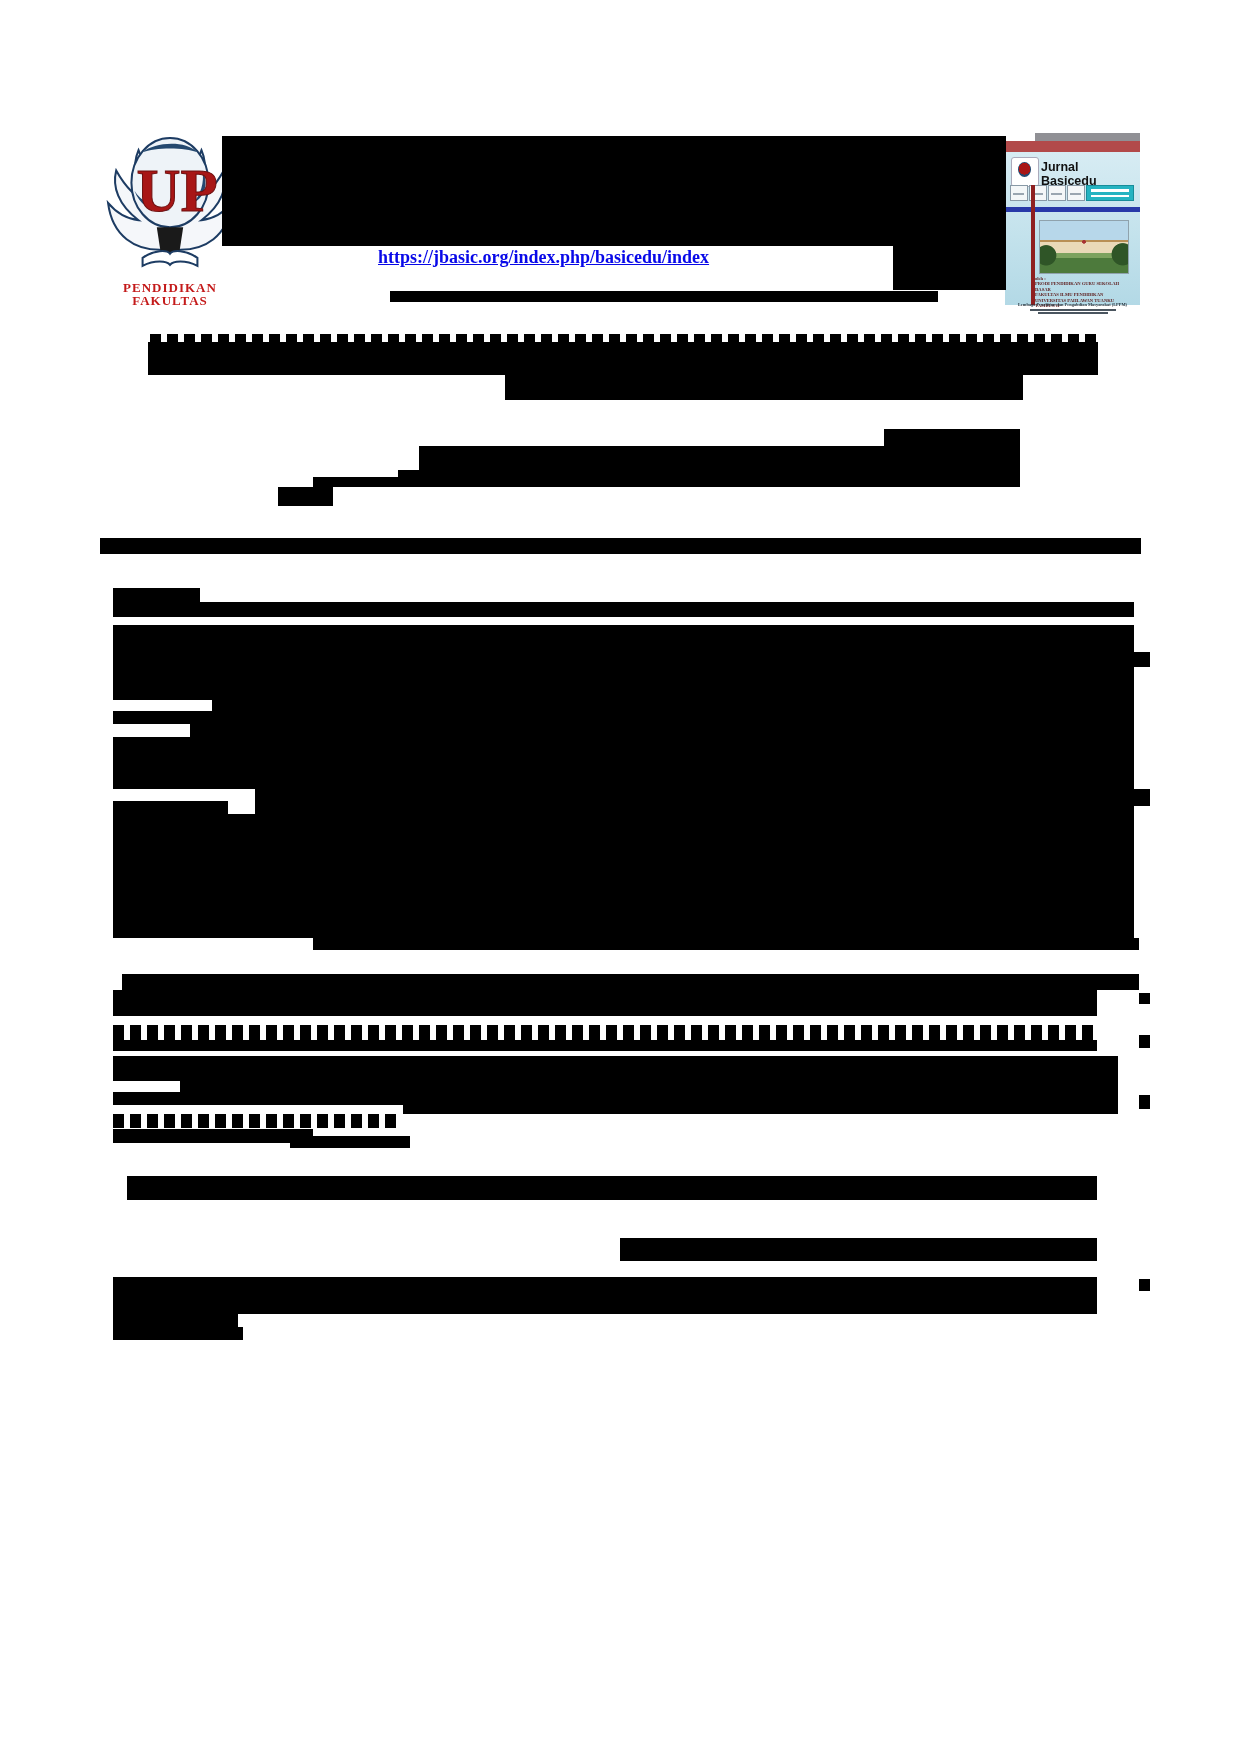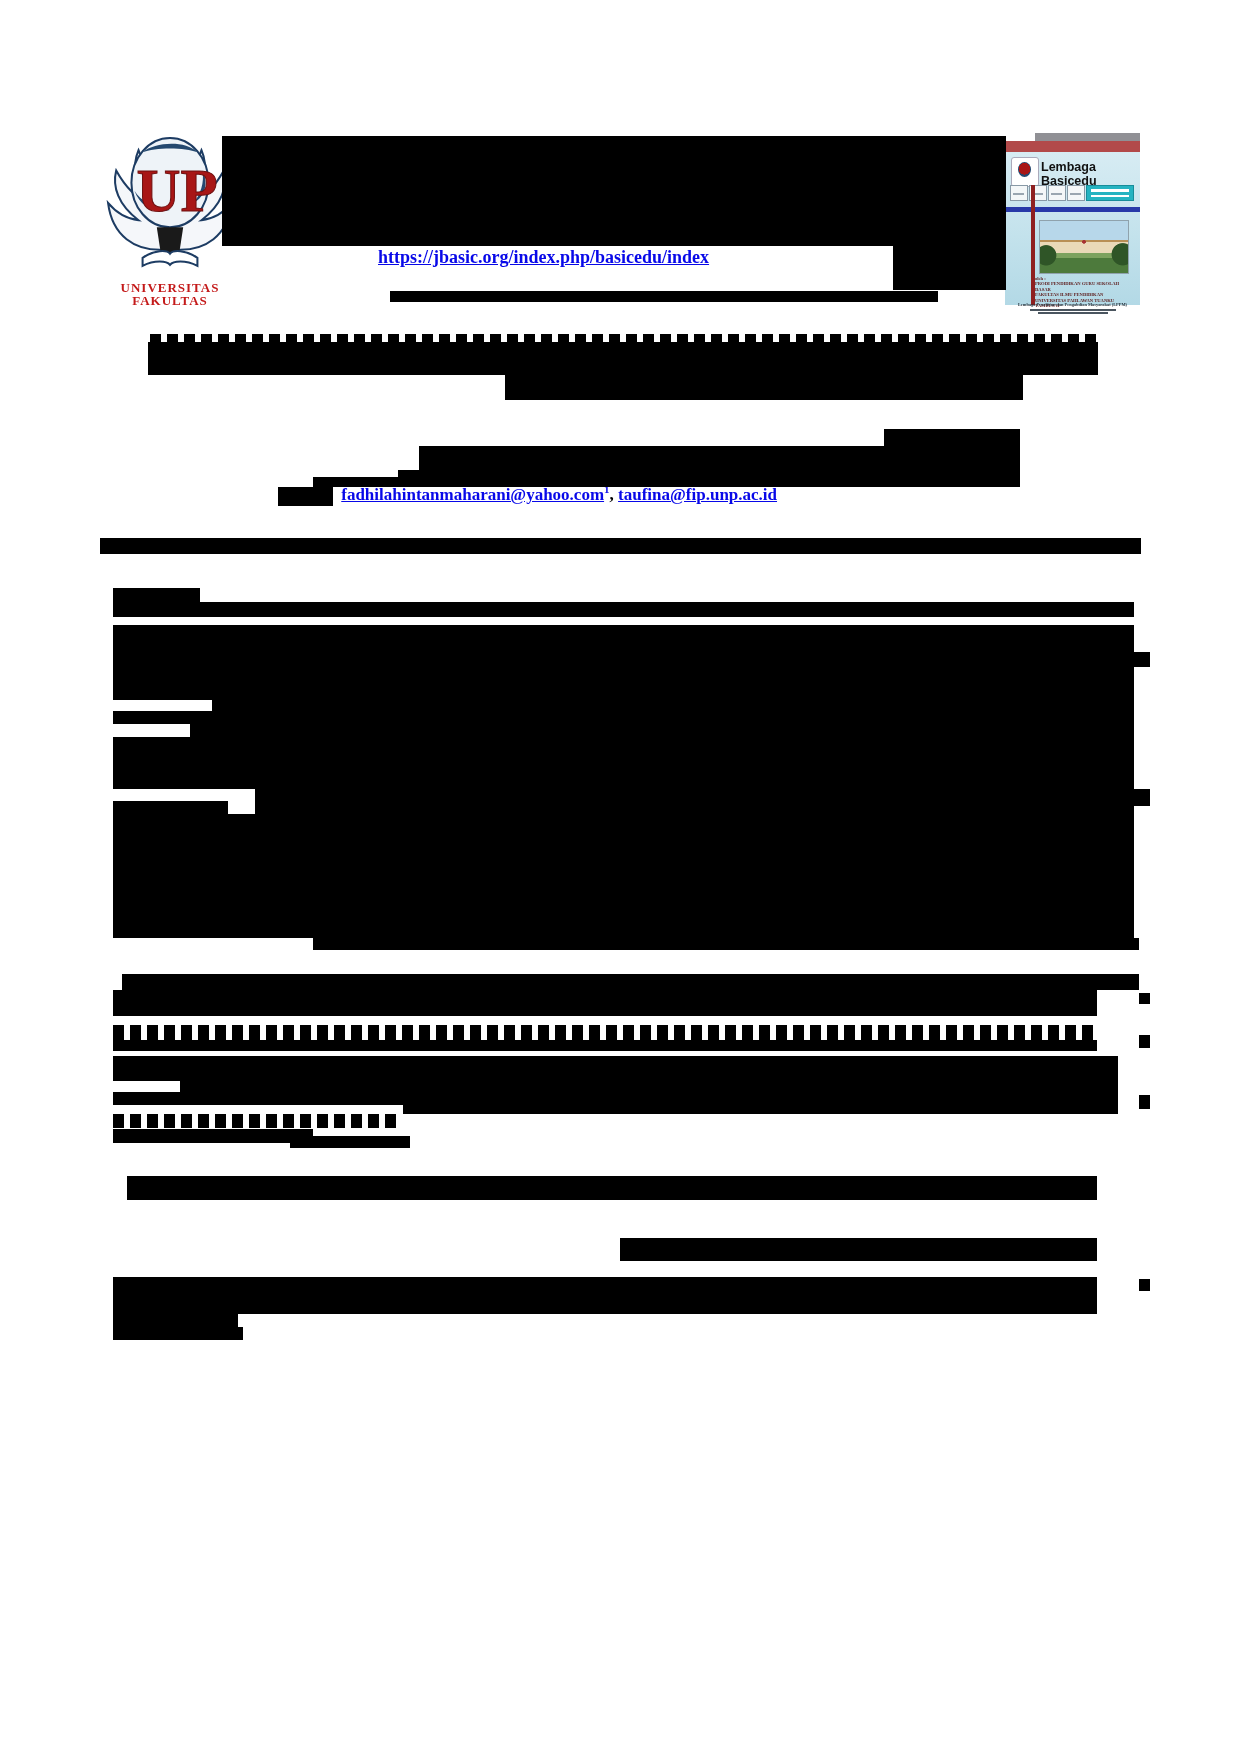--- a/index.html
+++ b/index.html
@@ -70,32 +70,32 @@
       <ellipse cx="65" cy="52" rx="38" ry="44" fill="#eef3f8" stroke="#1d3c63" stroke-width="2"></ellipse>
       <path d="M38 22 C50 12 80 10 92 22 C80 17 50 17 38 22 Z" fill="#24486f"></path>
       <path d="M30 60 C36 70 50 78 65 79 C50 83 36 76 30 60 Z" fill="#24486f"></path>
       <path d="M88 72 C95 64 99 52 97 40 C103 52 100 66 88 72 Z" fill="#24486f"></path>
       <text x="32" y="80" font-family="Liberation Serif, serif" font-size="60" font-weight="bold" fill="#a81616" stroke="#6d0f0f" stroke-width="1">UP</text>
       <path d="M52 96 L78 96 L74 122 L56 122 Z" fill="#1a1a1a"></path>
       <path d="M38 126 C50 118 62 118 65 122 C68 118 80 118 92 126 L92 134 C80 128 68 129 65 133 C62 129 50 128 38 134 Z" fill="#ffffff" stroke="#1d3c63" stroke-width="2"></path>
     </svg>
   </div>
   <div class="abs logo-caption">
-    <div>UNIVERSITAS</div>
+    <div>PENDIDIKAN</div>
     <div>FAKULTAS</div>
   </div>
 
   <a class="abs journal-link" href="#">https://jbasic.org/index.php/basicedu/index</a>
 
   <div class="abs cover">
     <div class="gray-strip"></div>
     <div class="red-band"></div>
     <div class="body">
       <div class="logo-box"></div>
-      <div class="cov-title">Lembaga Basicedu</div>
+      <div class="cov-title">Jurnal Basicedu</div>
       <div class="vol-strip">
         <div class="vol-box"></div>
         <div class="vol-box"></div>
         <div class="vol-box"></div>
         <div class="vol-box"></div>
         <div class="vol-box teal-box"></div>
       </div>
       <div class="blue-rule"></div>
       <div class="red-vline"></div>
       <div class="photo"></div>
@@ -106,25 +106,20 @@
         <div>UNIVERSITAS PAHLAWAN TUANKU TAMBUSAI</div>
       </div>
       <div class="lppm">
         <div>Lembaga Penelitian dan Pengabdian Masyarakat (LPPM)</div>
         <div class="bar b1"></div>
         <div class="bar b2"></div>
       </div>
     </div>
   </div>
 
-  <div class="abs email-row">
-    <span class="label-redact"></span>
-    <a class="email-link" href="#">fadhilahintanmaharani@yahoo.com</a><sup>1</sup><span>, </span>
-    <a class="email-link" href="#">taufina@fip.unp.ac.id</a>
-  </div>
 
   <div id="redaction-layer">
       <div class="redact" style="left: 222px; top: 136px; width: 784px; height: 110px;"></div>
       <div class="redact" style="left: 893px; top: 246px; width: 113px; height: 44px;"></div>
       <div class="redact" style="left: 390px; top: 291px; width: 548px; height: 11px;"></div>
       <div class="redact dashed" style="left: 150px; top: 334px; width: 948px; height: 9px;"></div>
       <div class="redact" style="left: 148px; top: 342px; width: 950px; height: 33px;"></div>
       <div class="redact" style="left: 505px; top: 375px; width: 518px; height: 25px;"></div>
       <div class="redact" style="left: 884px; top: 429px; width: 136px; height: 18px;"></div>
       <div class="redact" style="left: 419px; top: 446px; width: 601px; height: 24px;"></div>

